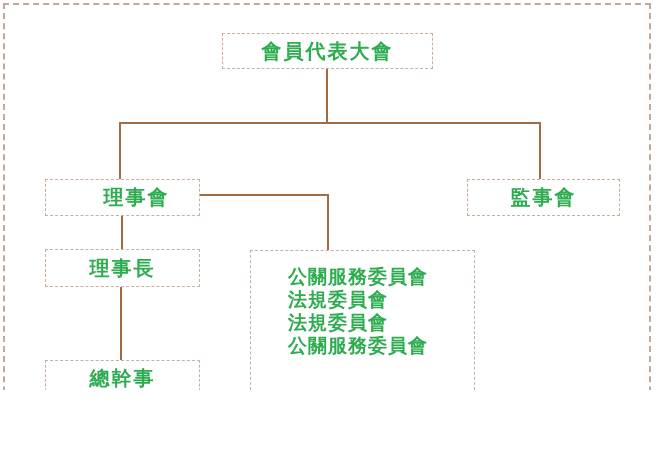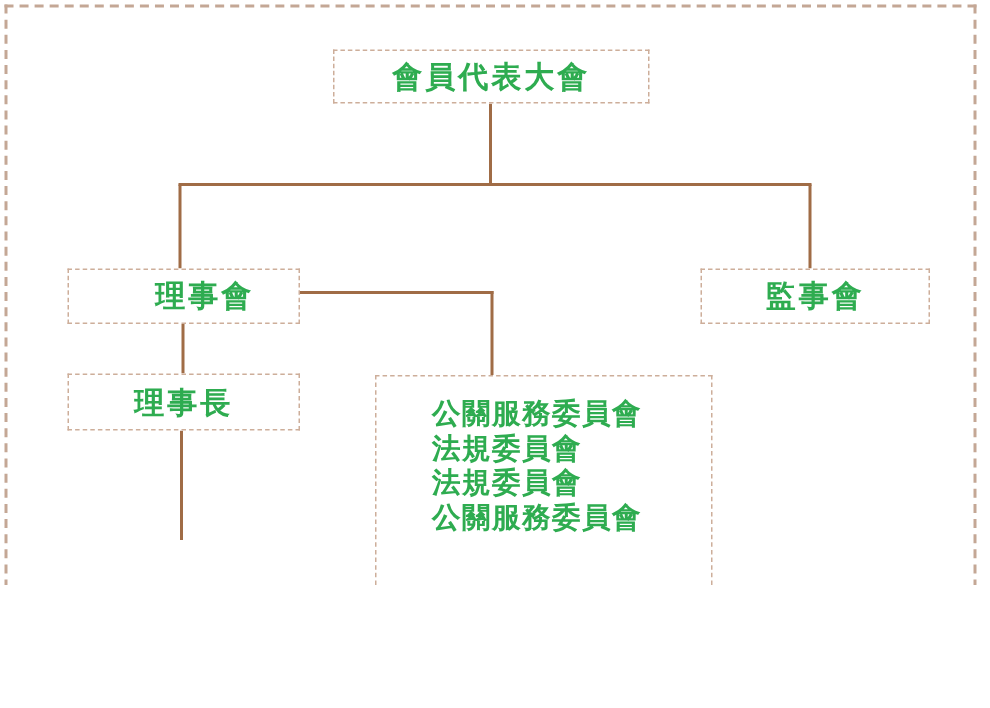--- a/index.html
+++ b/index.html
@@ -92,20 +92,23 @@
   </div>
 
   <div class="node node-supervisors">
     <span>監事會</span>
   </div>
 
   <div class="node node-chairman">
     <span>理事長</span>
   </div>
 
+  <div class="node node-secretary">
+    <span>總幹事</span>
+  </div>
 
   <div class="node node-committees">
     <div class="committee-item">公關服務委員會</div>
     <div class="committee-item">法規委員會</div>
     <div class="committee-item">法規委員會</div>
     <div class="committee-item">公關服務委員會</div>
   </div>
 
 </div>
 

